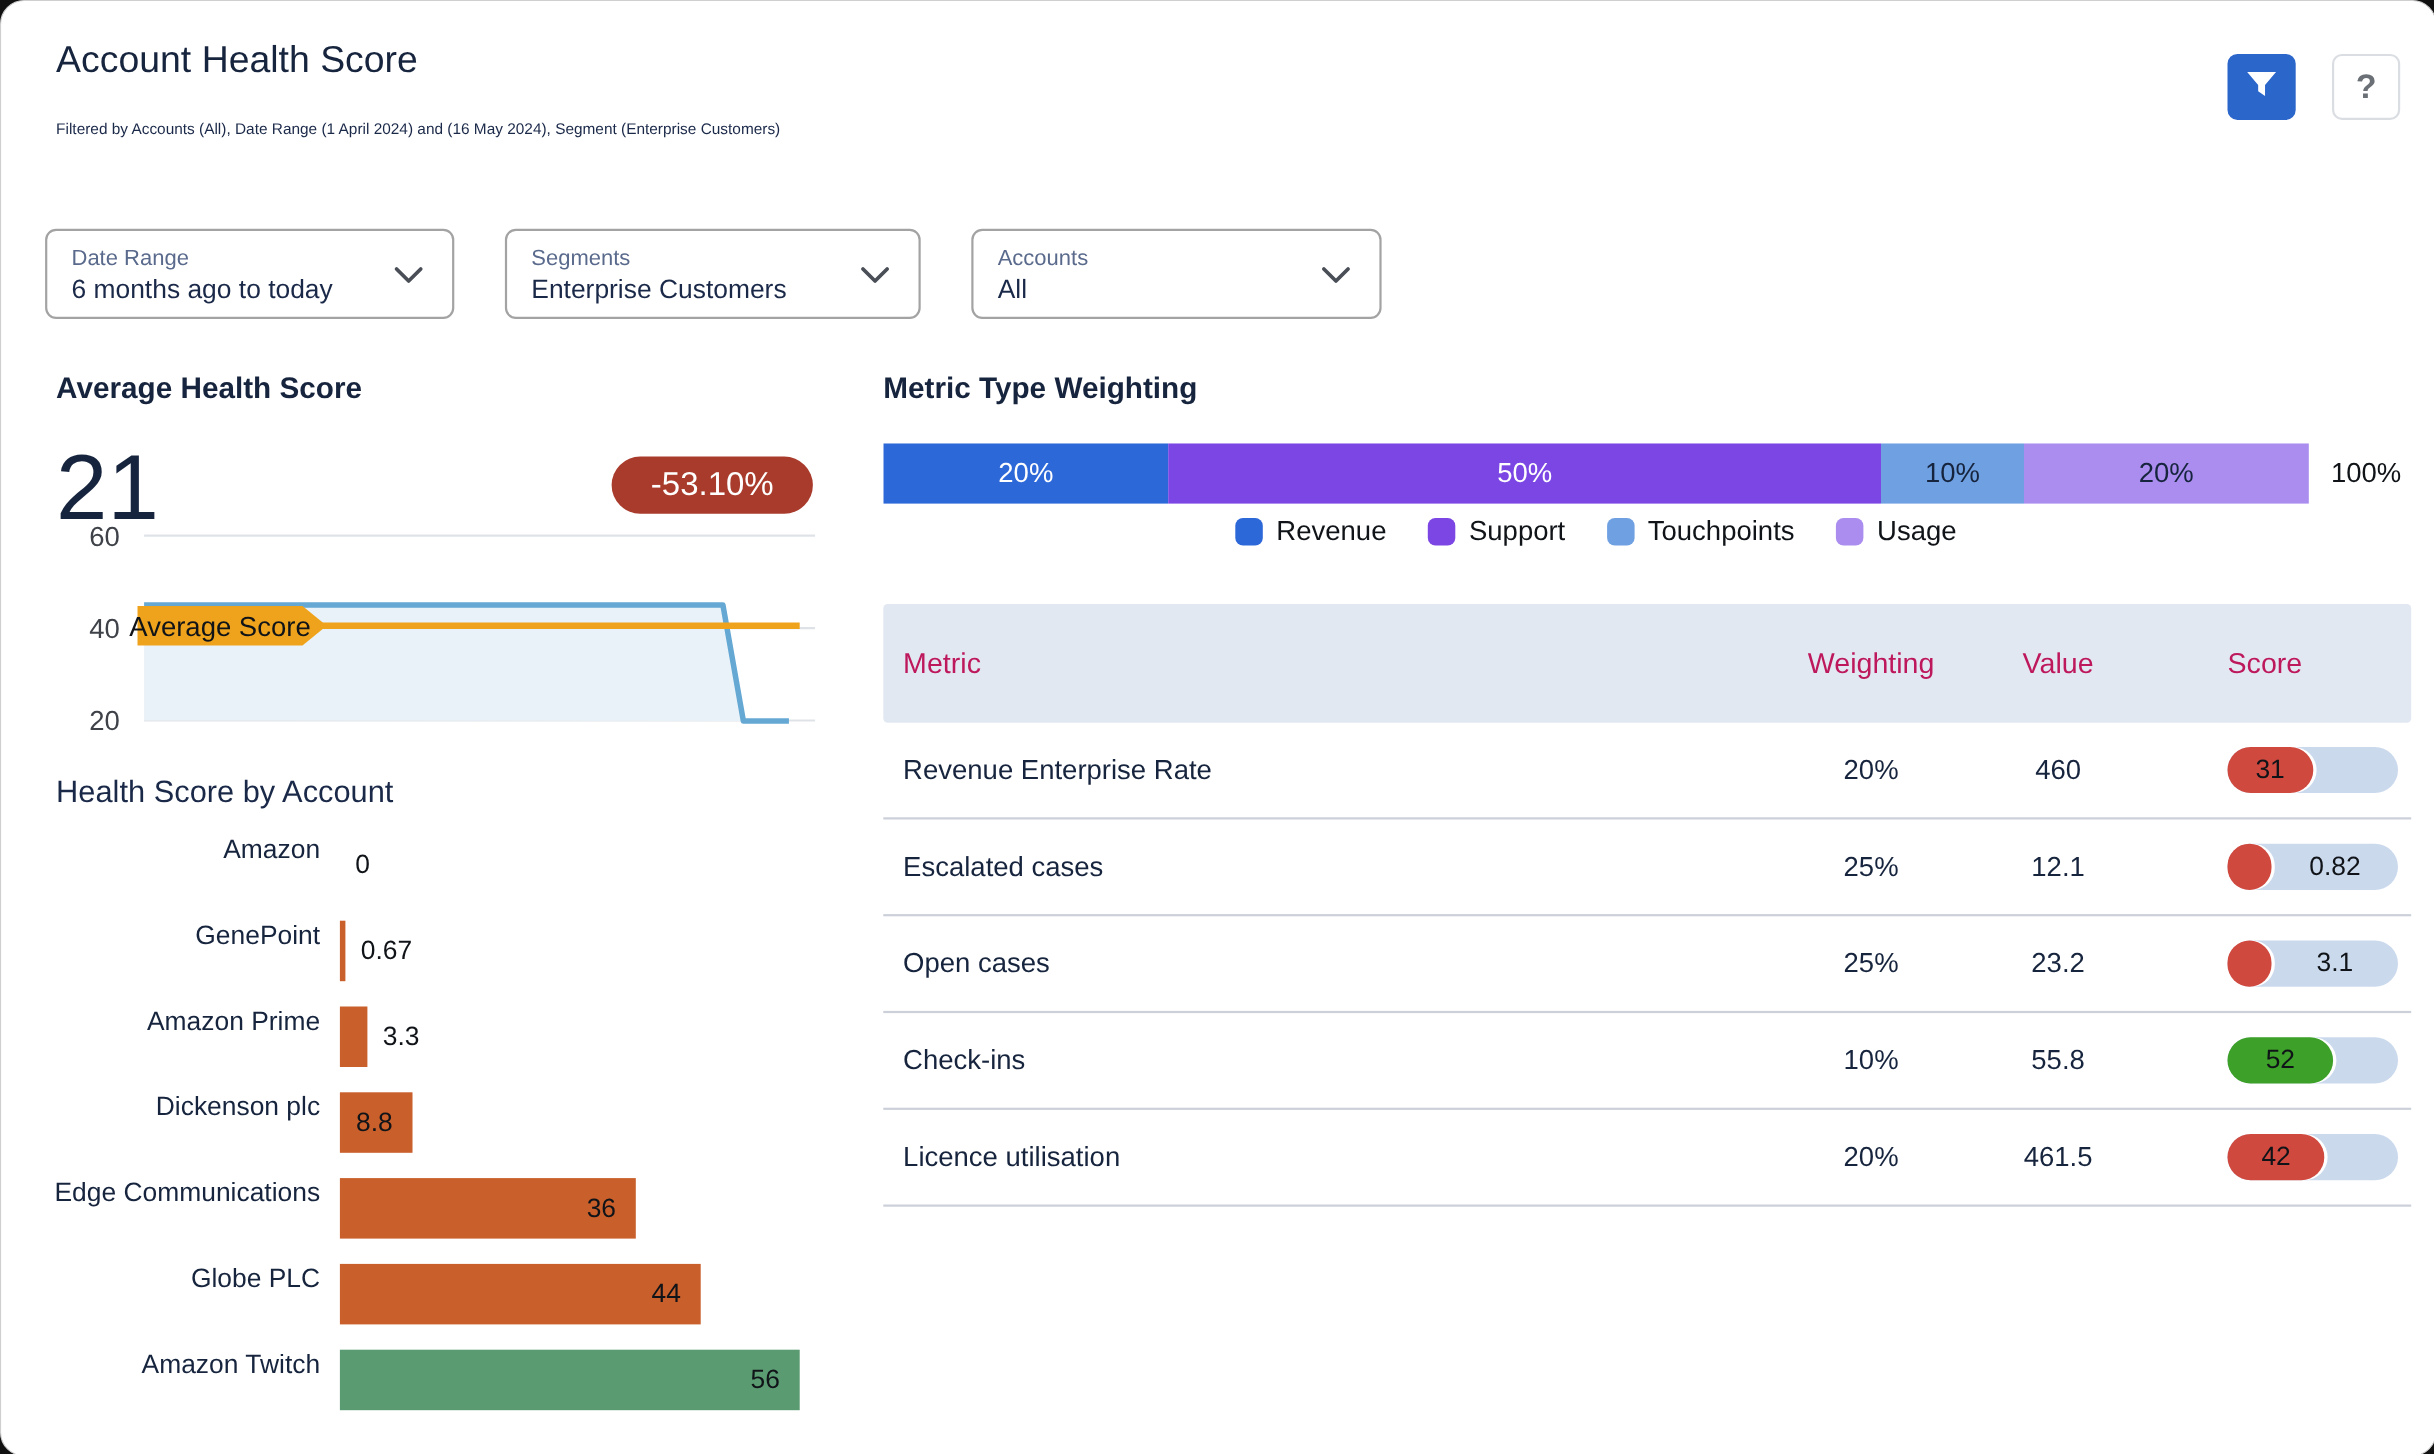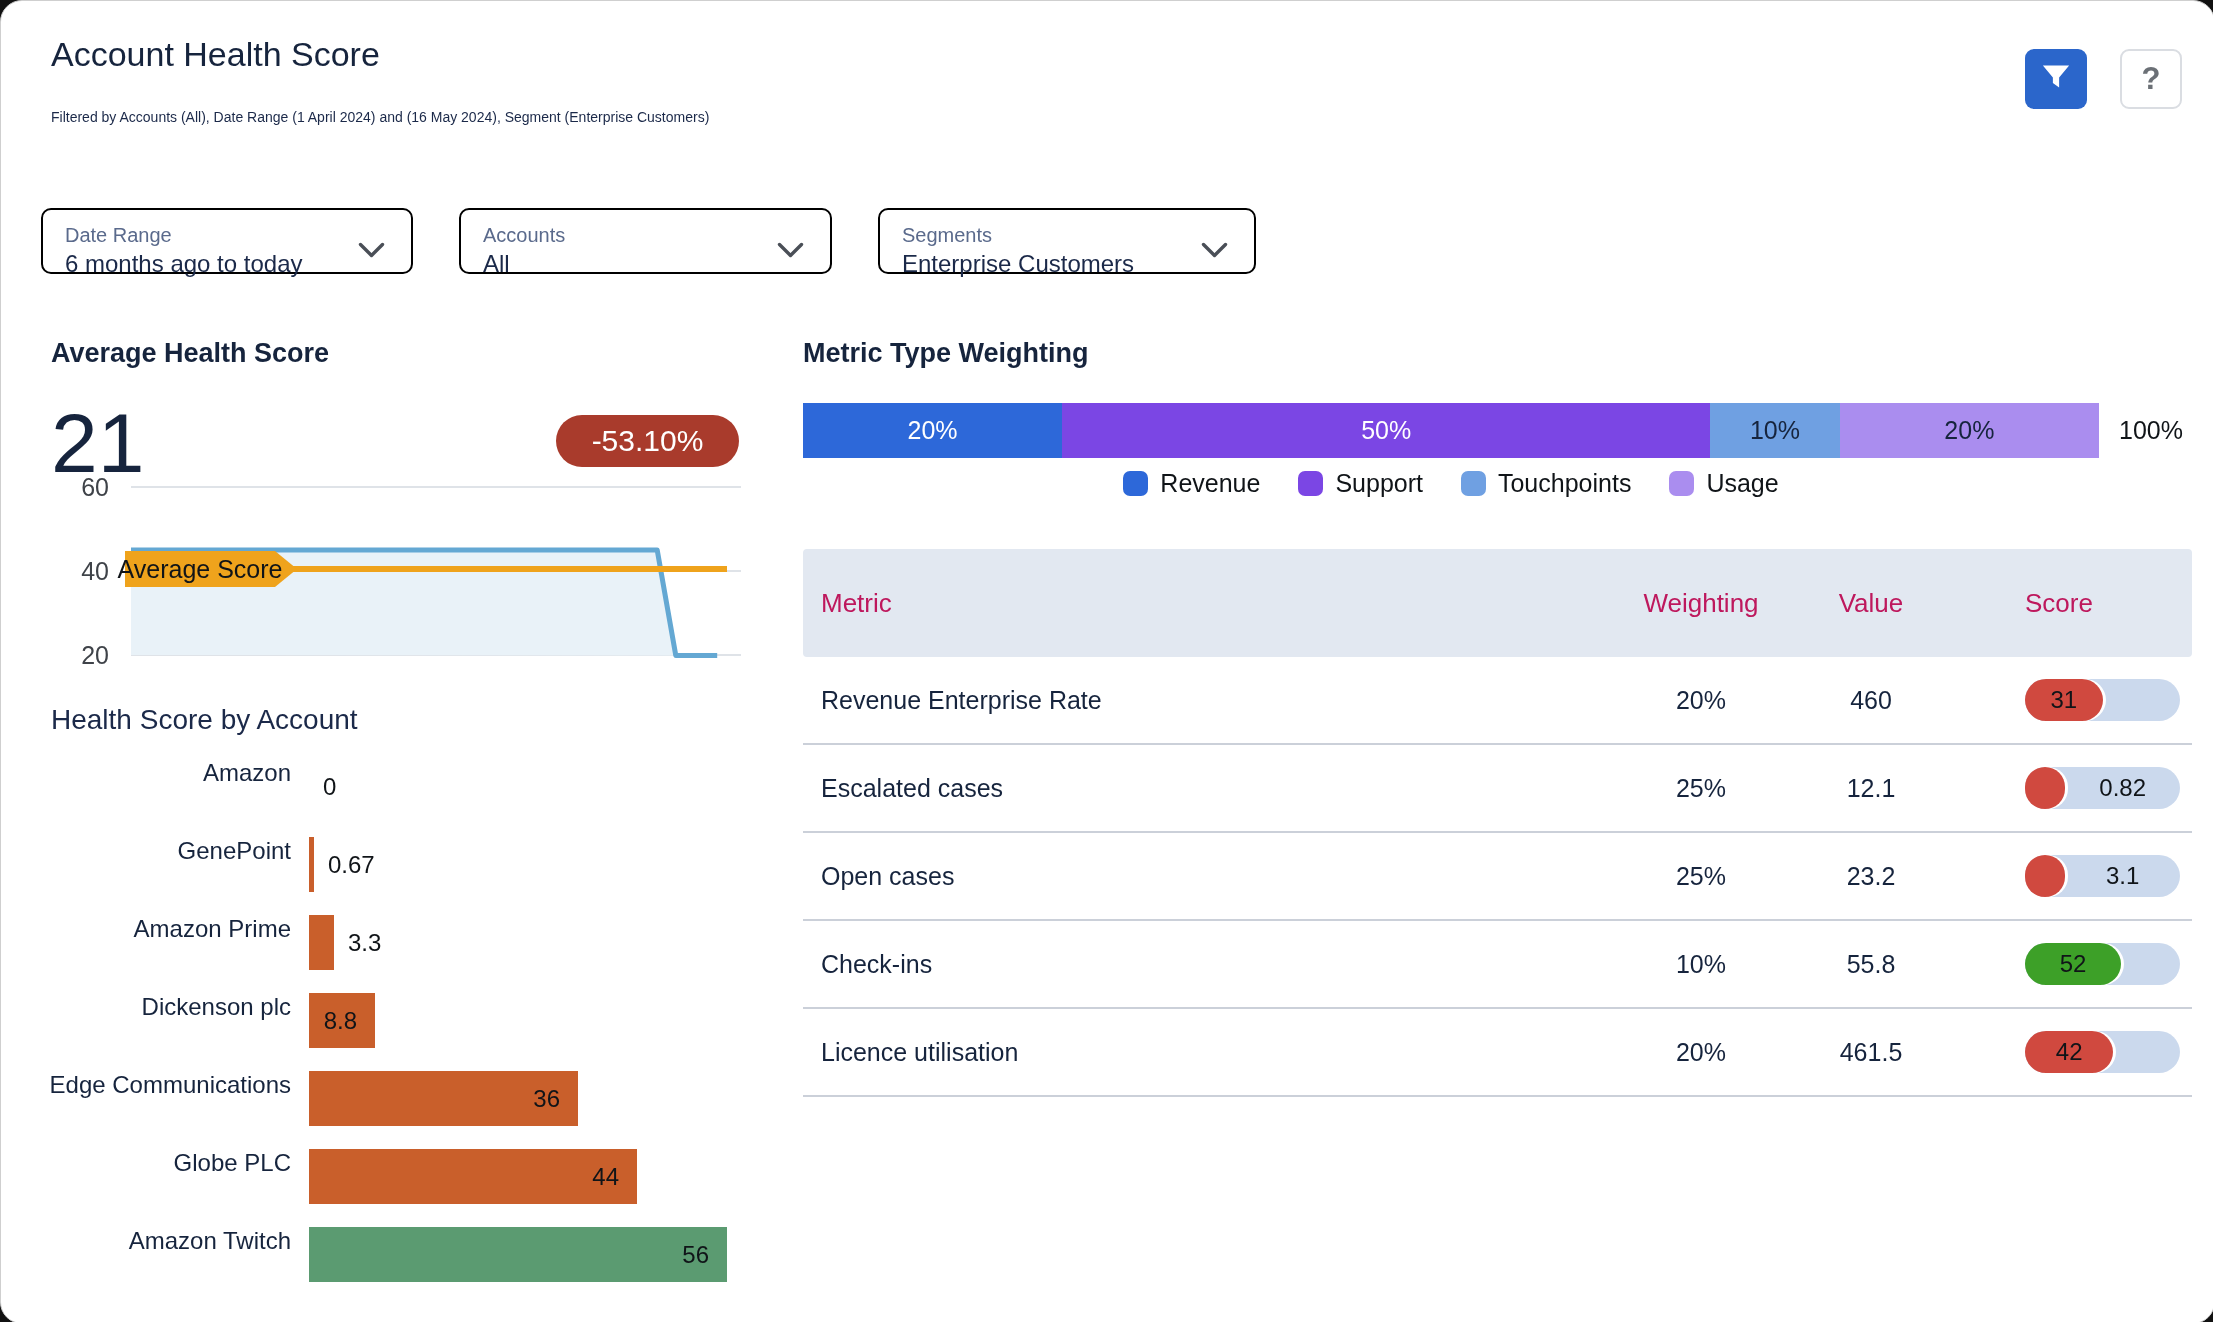--- a/index.html
+++ b/index.html
@@ -8,21 +8,21 @@
   
   .title{position:absolute;left:50px;top:34px;font-size:34px;font-weight:500;color:#16243D;}
   .subtitle{position:absolute;left:50px;top:108px;font-size:14px;font-weight:400;color:#1B2949;}
   .icon-btn{position:absolute;top:48px;width:62px;height:60px;border-radius:9px;display:flex;
             align-items:center;justify-content:center;box-sizing:border-box;cursor:pointer;}
   .filter-btn{left:2024px;background:#2B66CB;border:none;}
   .help-btn{left:2119px;background:#fff;border:2px solid #DADDE2;color:#6B7076;
             font-size:31px;font-weight:700;}
   
   .filters{position:absolute;left:40px;top:207px;display:flex;gap:46px;}
-  .filter-box{position:relative;height:66px;border:2px solid #000000;border-radius:10px;
+  .filter-box{position:relative;height:82px;border:2px solid #a3a3a3;border-radius:10px;
               box-sizing:border-box;background:#fff;padding:12px 60px 0 22px;cursor:pointer;}
   .filter-label{display:block;font-size:20px;color:#5A6A8C;line-height:26px;}
   .filter-value{display:block;font-size:24px;color:#1B2949;line-height:32px;}
   .chevron{position:absolute;right:26px;top:32px;}
   
   .h-bold{position:absolute;font-size:27px;font-weight:700;color:#16243D;}
   .h-reg{position:absolute;font-size:28px;font-weight:400;color:#1B2949;}
   .big-score{position:absolute;left:50px;top:400px;font-size:84px;font-weight:500;
              line-height:84px;color:#16243D;}
   .delta-badge{position:absolute;left:555px;top:414px;width:183px;height:52px;border-radius:26px;
@@ -78,30 +78,30 @@
   </button>
 
   <div class="filters">
       <div class="filter-box" style="width: 372px;">
         <span class="filter-label">Date Range</span>
         <span class="filter-value">6 months ago to today</span>
         <span class="chevron"><svg width="27" height="17" viewBox="0 0 27 17">
             <path d="M2.5 2.5 L13.5 13.5 L24.5 2.5" fill="none" stroke="#4A4F57" stroke-width="3.4" stroke-linecap="round" stroke-linejoin="round"></path>
           </svg></span>
       </div>
+      <div class="filter-box" style="width: 378px;">
+        <span class="filter-label">Segments</span>
+        <span class="filter-value">Enterprise Customers</span>
+        <span class="chevron"><svg width="27" height="17" viewBox="0 0 27 17">
+            <path d="M2.5 2.5 L13.5 13.5 L24.5 2.5" fill="none" stroke="#4A4F57" stroke-width="3.4" stroke-linecap="round" stroke-linejoin="round"></path>
+          </svg></span>
+      </div>
       <div class="filter-box" style="width: 373px;">
         <span class="filter-label">Accounts</span>
         <span class="filter-value">All</span>
-        <span class="chevron"><svg width="27" height="17" viewBox="0 0 27 17">
-            <path d="M2.5 2.5 L13.5 13.5 L24.5 2.5" fill="none" stroke="#4A4F57" stroke-width="3.4" stroke-linecap="round" stroke-linejoin="round"></path>
-          </svg></span>
-      </div>
-      <div class="filter-box" style="width: 378px;">
-        <span class="filter-label">Segments</span>
-        <span class="filter-value">Enterprise Customers</span>
         <span class="chevron"><svg width="27" height="17" viewBox="0 0 27 17">
             <path d="M2.5 2.5 L13.5 13.5 L24.5 2.5" fill="none" stroke="#4A4F57" stroke-width="3.4" stroke-linecap="round" stroke-linejoin="round"></path>
           </svg></span>
       </div>
     </div>
 
   <div class="h-bold" style="left:50px;top:337px;">Average Health Score</div>
   <div class="big-score">21</div>
   <div class="delta-badge" style="background: rgb(169, 59, 44);">-53.10%</div>
 

